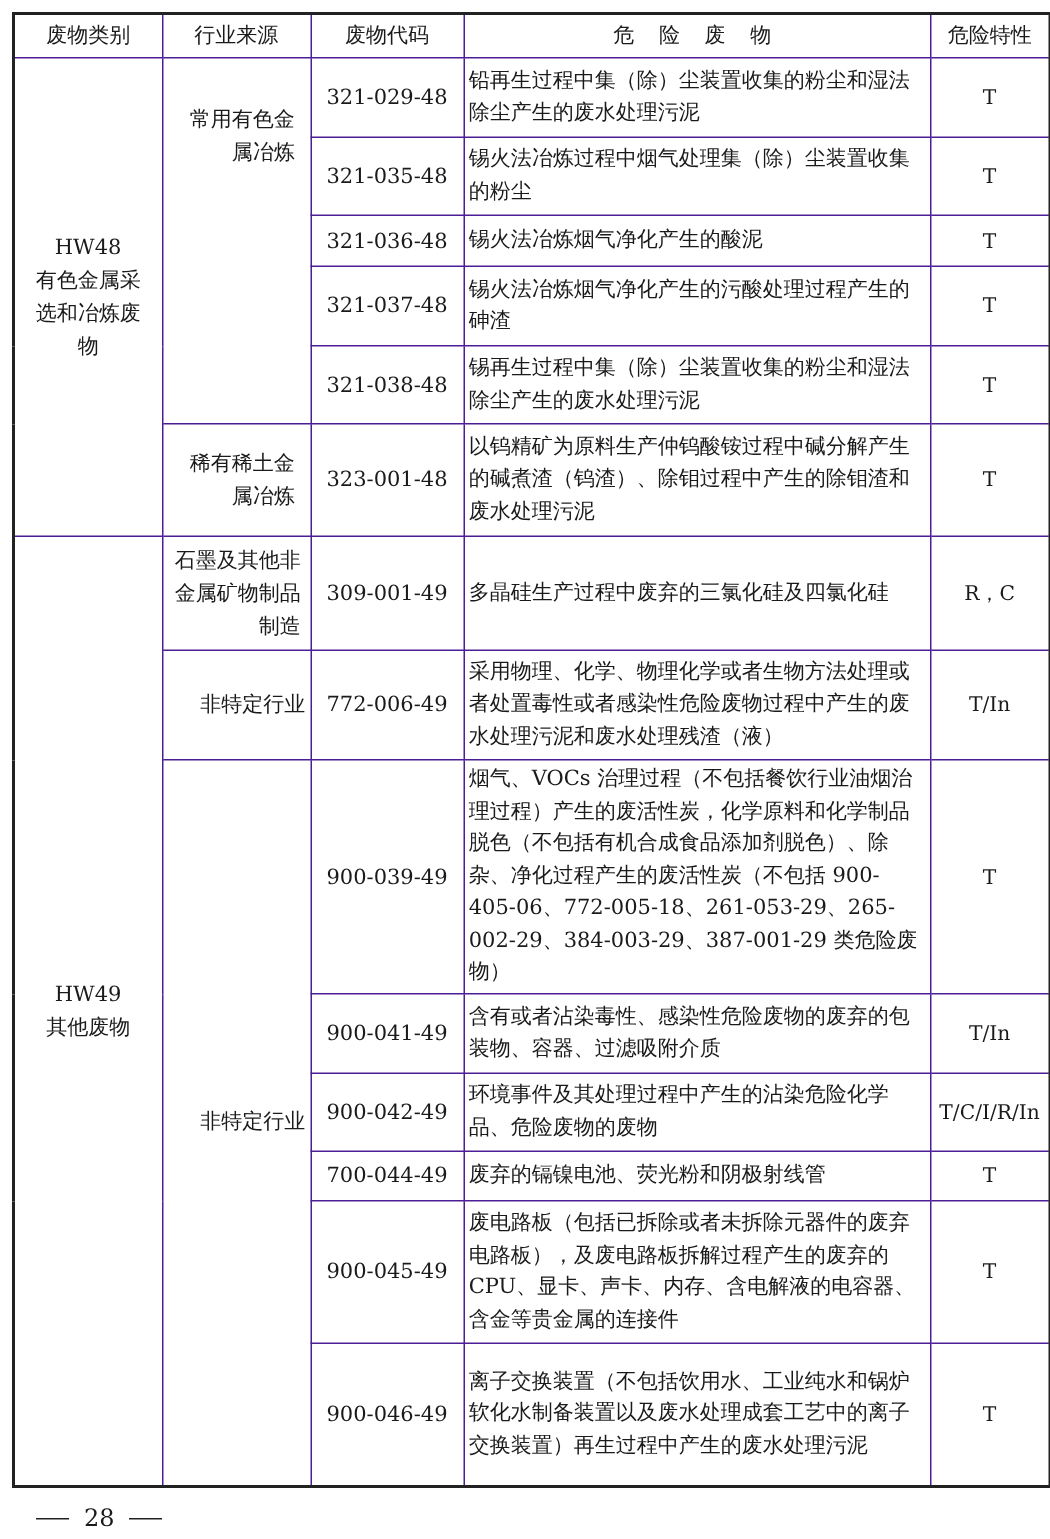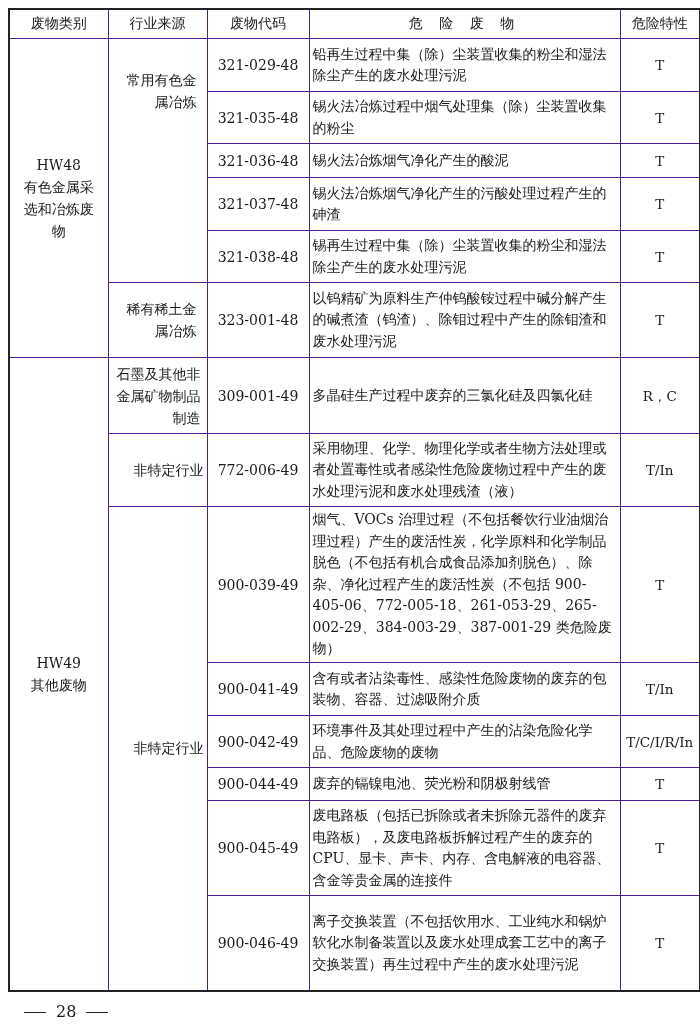--- a/index.html
+++ b/index.html
@@ -106,21 +106,21 @@
       <td class="c-code">900-041-49</td>
       <td class="c-desc">含有或者沾染毒性、感染性危险废物的废弃的包装物、容器、过滤吸附介质</td>
       <td class="c-char">T/In</td>
     </tr>
     <tr style="height:52px">
       <td class="c-code">900-042-49</td>
       <td class="c-desc">环境事件及其处理过程中产生的沾染危险化学品、危险废物的废物</td>
       <td class="c-char">T/C/I/R/In</td>
     </tr>
     <tr style="height:33px">
-      <td class="c-code">900-044-49</td>
+      <td class="c-code">700-044-49</td>
       <td class="c-desc">废弃的镉镍电池、荧光粉和阴极射线管</td>
       <td class="c-char">T</td>
     </tr>
     <tr style="height:95px">
       <td class="c-code">900-045-49</td>
       <td class="c-desc">废电路板（包括已拆除或者未拆除元器件的废弃电路板），及废电路板拆解过程产生的废弃的 CPU、显卡、声卡、内存、含电解液的电容器、含金等贵金属的连接件</td>
       <td class="c-char">T</td>
     </tr>
     <tr style="height:95px">
       <td class="c-code">900-046-49</td>

